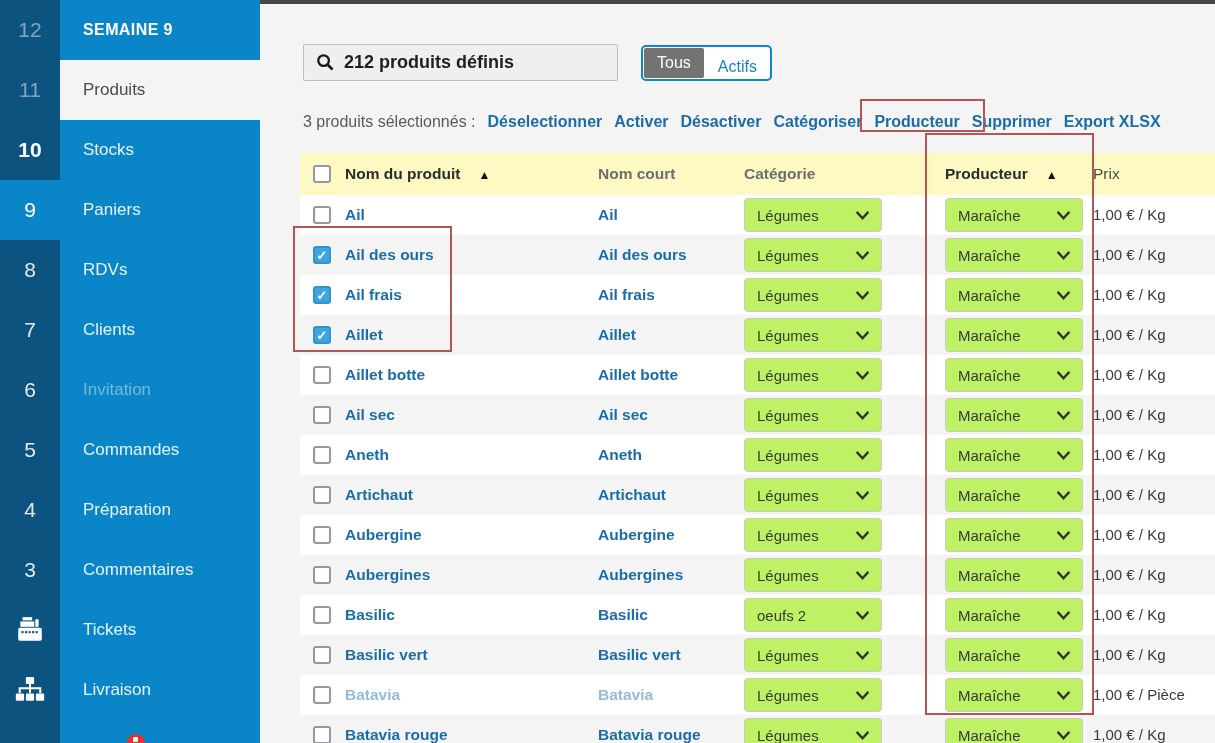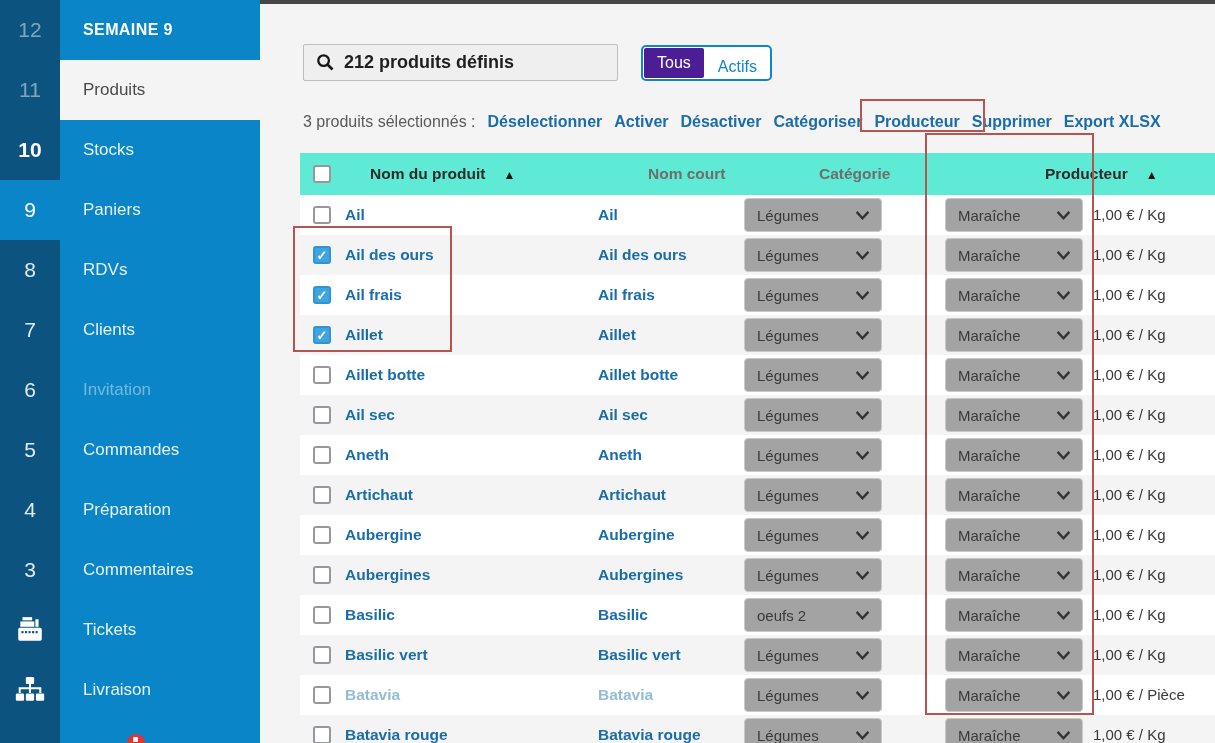--- a/index.html
+++ b/index.html
@@ -27,51 +27,51 @@
   .topbar { height:4px; background:#464646; }
 
   .search-box { position:absolute; left:43px; top:44px; width:315px; height:37px;
                 background:#efefef; border:1px solid #bdbdbd; border-radius:2px;
                 display:flex; align-items:center; padding:0 12px; gap:9px; cursor:text; }
   .search-box .txt { font-size:18px; font-weight:700; color:#1f1f1f; }
 
   .toggle { position:absolute; left:381px; top:45px; height:36px; border:2px solid #0e86c8;
             border-radius:5px; background:#fff; display:flex; align-items:stretch; }
   .seg { display:flex; align-items:center; padding:0 13px; font-size:16px; cursor:pointer; }
-  .seg.on { background:#4c1d95; color:#fff; border-radius:2px; margin:1px; }
+  .seg.on { background:#737373; color:#fff; border-radius:2px; margin:1px; }
   .seg.off { color:#0e86c8;margin-top:7px; }
 
   .selection-bar { position:absolute; left:43px; top:113px; display:flex; align-items:baseline;
                    gap:12px; font-size:16px; white-space:nowrap;justify-content:flex-end; }
   .status { color:#5a5a5a; }
   .action-link { color:#1b6ca8; font-weight:700; cursor:pointer; }
 
   
   .table { position:absolute; left:40px; top:153px; right:0; background:#fff; }
   .thead, .trow { display:grid; grid-template-columns:32px 253px 146px 201px 148px 1fr;
                   align-items:center; padding-left:13px; }
-  .thead { height:42px; background:#5eead4;gap:25px; }
+  .thead { height:42px; background:#fef9c3; }
   .trow { height:40px; background:#fff; }
   .tbody .trow:nth-child(even) { background:#f4f4f4; }
 
   .h { font-size:15.5px; cursor:pointer; }
   .h.strong { font-weight:700; color:#2c2c2c; }
   .h.soft { font-weight:600; color:#6e6e6e; }
   .h.price-h { font-weight:400; color:#4a4a4a; }
   .sort { font-size:12px; color:#111; margin-left:18px; }
 
   .cb { width:18px; height:18px; border:2px solid #97979f; border-radius:3px; background:#fff;
         display:flex; align-items:center; justify-content:center; cursor:pointer;
         font-size:13px; font-weight:700; color:#fff; line-height:1; }
   .cb.checked { background:#3fa5de; border-color:#3294cf; }
 
   .p-name { color:#1a6da8; font-weight:700; font-size:15.5px; cursor:pointer; }
   .p-name.disabled { color:#93bcd8; }
 
-  .select { width:138px; height:34px; border:1px solid #c9c9c9; border-radius:4px; background:#a3a3a3;
+  .select { width:138px; height:34px; border:1px solid #c9c9c9; border-radius:4px; background:#bef264;
             display:flex; align-items:center; justify-content:space-between; padding:0 11px 0 12px;
             font-size:15px; color:#3a3a3a; cursor:pointer; }
   .price { color:#3a3a3a; font-size:15px; }
 
   
   .anno { position:absolute; border:2px solid #b55551; pointer-events:none; z-index:8; }
   .anno-rows { left:293px; top:226px; width:159px; height:126px; }
   .anno-col { left:925px; top:133px; width:169px; height:582px; }
 
   .badge { position:absolute; left:127px; top:734px; width:18px; height:18px; border-radius:50%;

